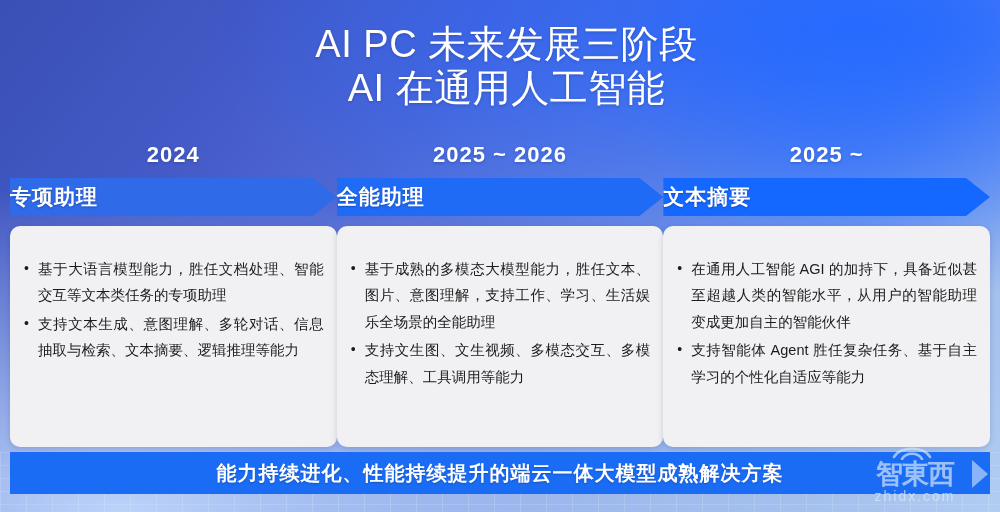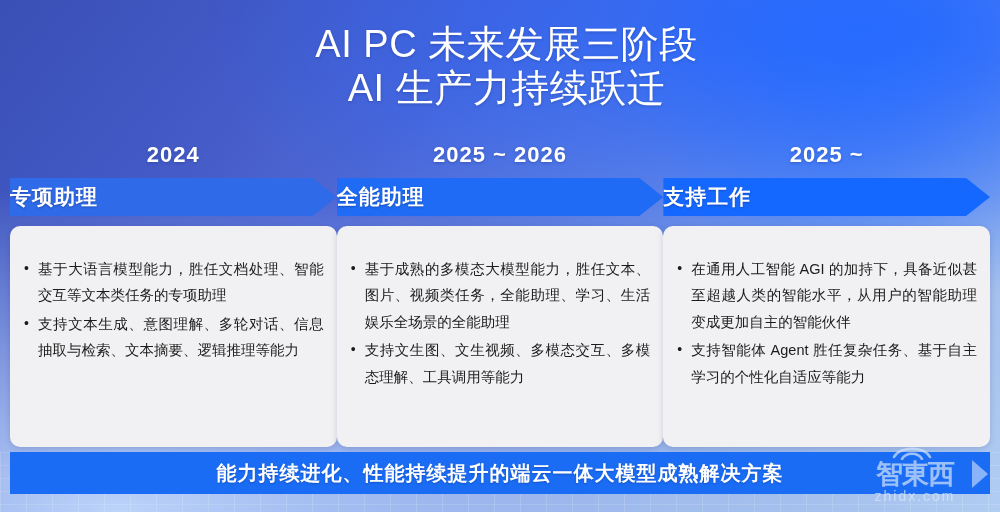--- a/index.html
+++ b/index.html
@@ -190,21 +190,21 @@
 </head>
 <body>
 
 <div id="slide">
 
   <div class="glow-tr"></div>
   <div class="circuit"></div>
 
   <div class="title-block">
     <div class="title-line">AI PC 未来发展三阶段</div>
-    <div class="title-line">AI 生产力持续跃迁</div>
+    <div class="title-line">AI 在通用人工智能</div>
   </div>
 
   <div class="columns">
 
     <div class="col col-1">
       <div class="year">2024</div>
       <div class="arrow-banner">
         <span>专项助理</span>
       </div>
       <div class="card">
@@ -215,30 +215,30 @@
       </div>
     </div>
 
     <div class="col col-2">
       <div class="year">2025 ~ 2026</div>
       <div class="arrow-banner">
         <span>全能助理</span>
       </div>
       <div class="card">
         <ul class="bullets">
-          <li>基于成熟的多模态大模型能力，胜任文本、图片、视频类任务，全能助理、学习、生活娱乐全场景的全能助理</li>
+          <li>基于成熟的多模态大模型能力，胜任文本、图片、意图理解，支持工作、学习、生活娱乐全场景的全能助理</li>
           <li>支持文生图、文生视频、多模态交互、多模态理解、工具调用等能力</li>
         </ul>
       </div>
     </div>
 
     <div class="col col-3">
       <div class="year">2025 ~</div>
       <div class="arrow-banner">
-        <span>支持工作</span>
+        <span>文本摘要</span>
       </div>
       <div class="card">
         <ul class="bullets">
           <li>在通用人工智能 AGI 的加持下，具备近似甚至超越人类的智能水平，从用户的智能助理变成更加自主的智能伙伴</li>
           <li>支持智能体 Agent 胜任复杂任务、基于自主学习的个性化自适应等能力</li>
         </ul>
       </div>
     </div>
 
   </div>

